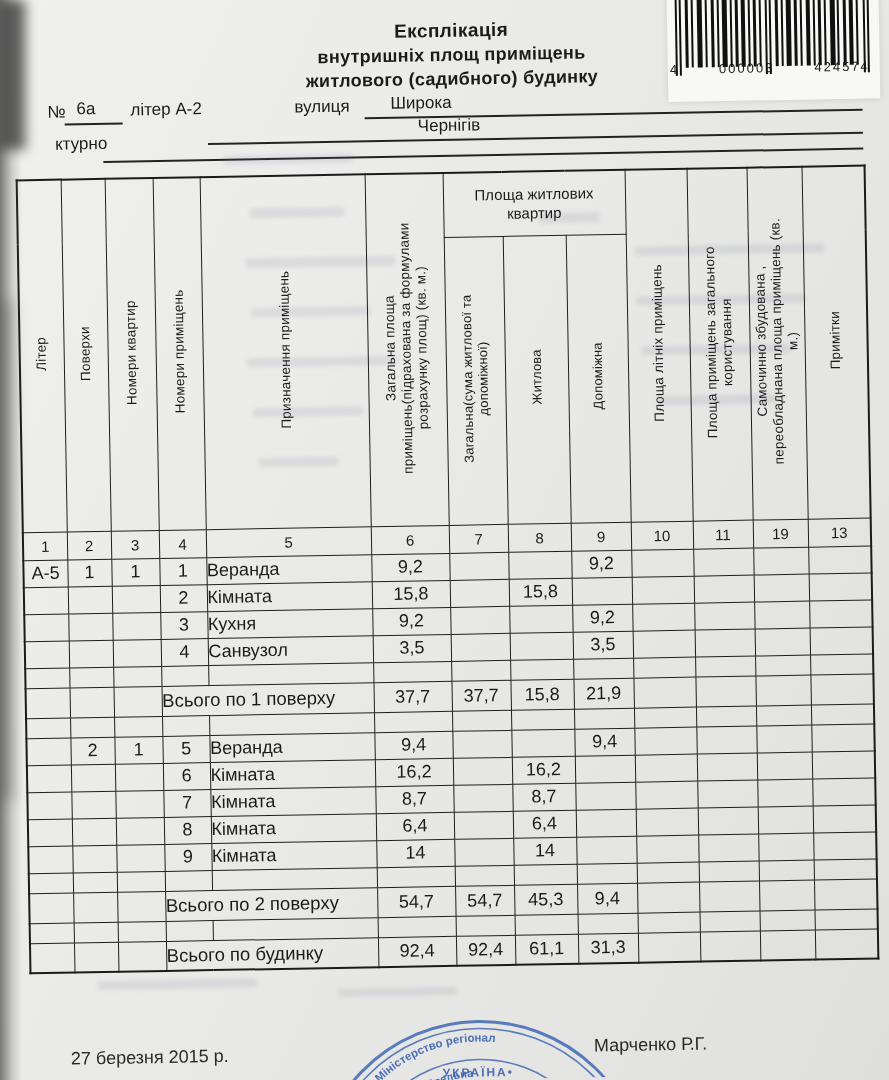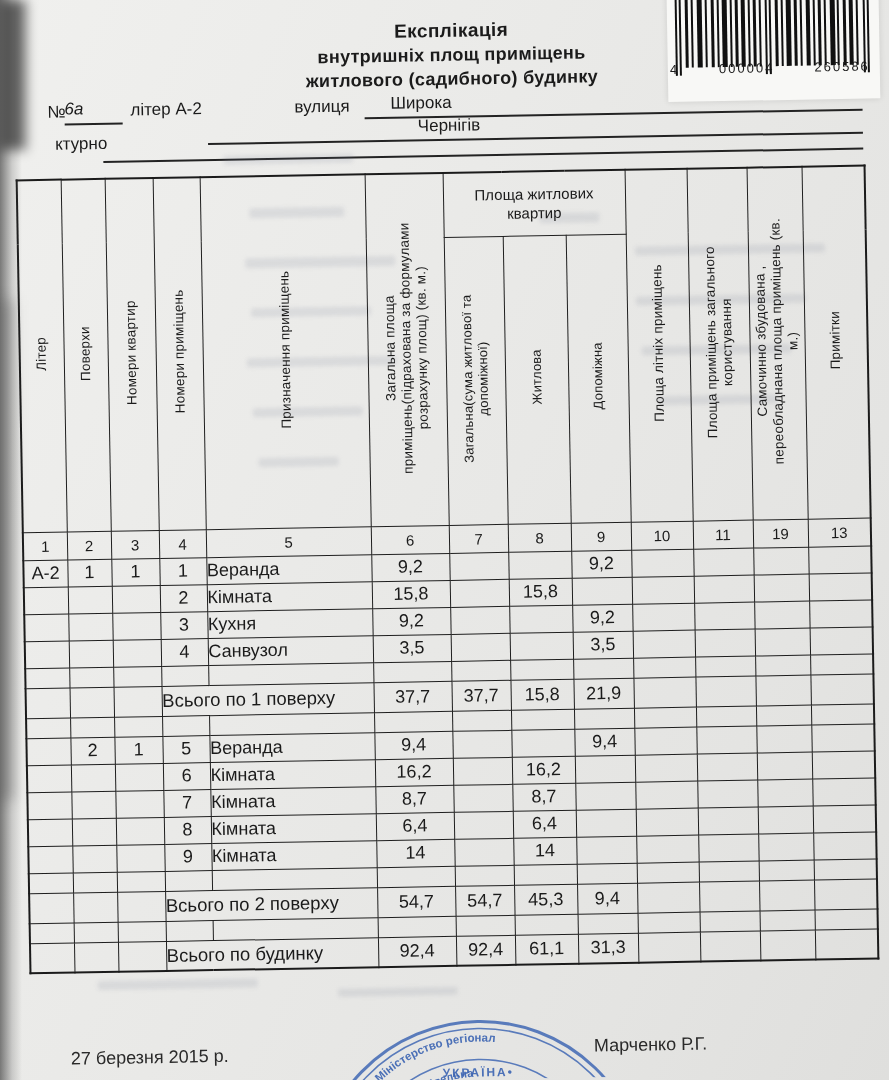--- a/index.html
+++ b/index.html
@@ -109,27 +109,27 @@
         <rect x="164" y="0" width="2" height="76"></rect>
           <rect x="170" y="0" width="3" height="76"></rect>
         <rect x="176" y="0" width="4" height="76"></rect>
           <rect x="183" y="0" width="2" height="76"></rect>
         <rect x="190" y="0" width="2" height="84"></rect>
           <rect x="194" y="0" width="2" height="84"></rect>
       </g>
     </svg>
     <div class="bc-digits">
       <span>4</span>
-      <span>000004</span>
-      <span>260586</span>
+      <span>000003</span>
+      <span>424574</span>
     </div>
   </div>
 
   <span class="addr" style="left:55px;top:96px;">№</span>
-  <span class="addr" style="left:72px;top:93px;font-style:italic;">6а</span>
+  <span class="addr" style="left:84px;top:93px;">6а</span>
   <div class="u-line" style="left:72px;top:117px;width:58px;"></div>
   <span class="addr" style="left:138px;top:95px;">літер А-2</span>
   <span class="addr" style="left:302px;top:95px;">вулиця</span>
   <span class="addr" style="left:398px;top:93px;">Широка</span>
   <div class="u-line" style="left:372px;top:116px;width:498px;"></div>
 
   <span class="addr" style="left:425px;top:116px;">Чернігів</span>
   <div class="u-line" style="left:215px;top:139px;width:655px;"></div>
   <span class="addr" style="left:62px;top:128px;">ктурно</span>
   <div class="u-line" style="left:110px;top:155px;width:760px;"></div>
@@ -204,21 +204,21 @@
           <td>6</td>
           <td>7</td>
           <td>8</td>
           <td>9</td>
           <td>10</td>
           <td>11</td>
           <td>19</td>
           <td>13</td>
         </tr>
         <tr class="data">
-          <td class="v">А-2</td>
+          <td class="v">А-5</td>
           <td class="v">1</td>
           <td class="v">1</td>
           <td class="v">1</td>
           <td class="t">Веранда</td>
           <td class="v">9,2</td>
           <td class="v"></td>
           <td class="v"></td>
           <td class="v">9,2</td>
           <td class="v"></td>
           <td class="v"></td>

